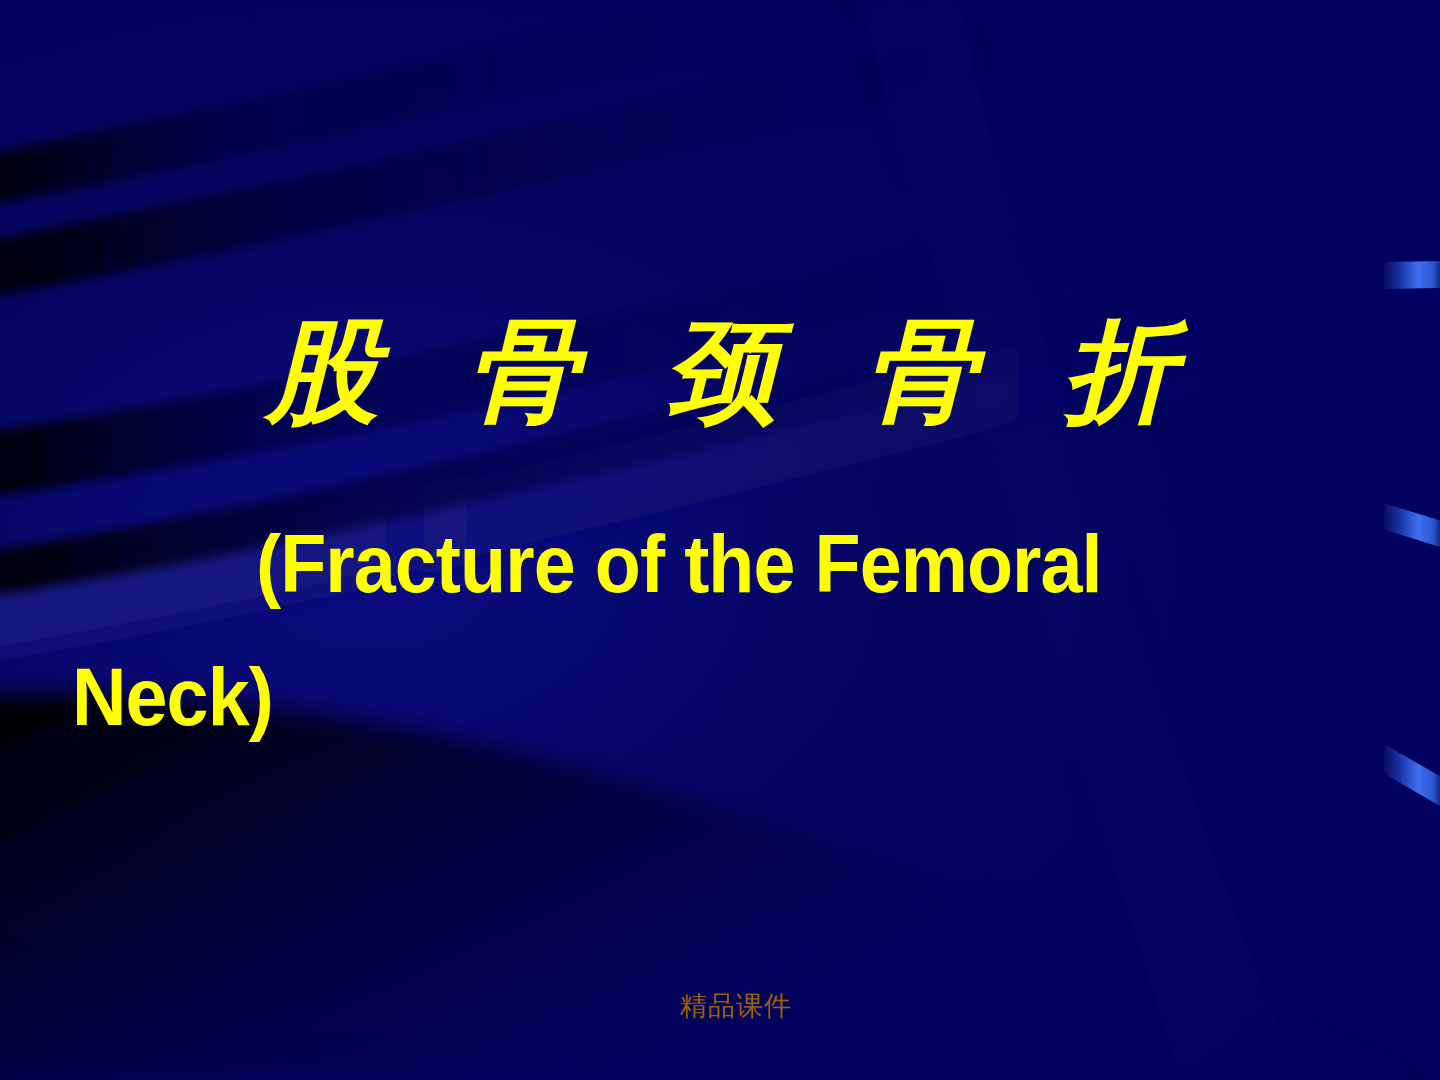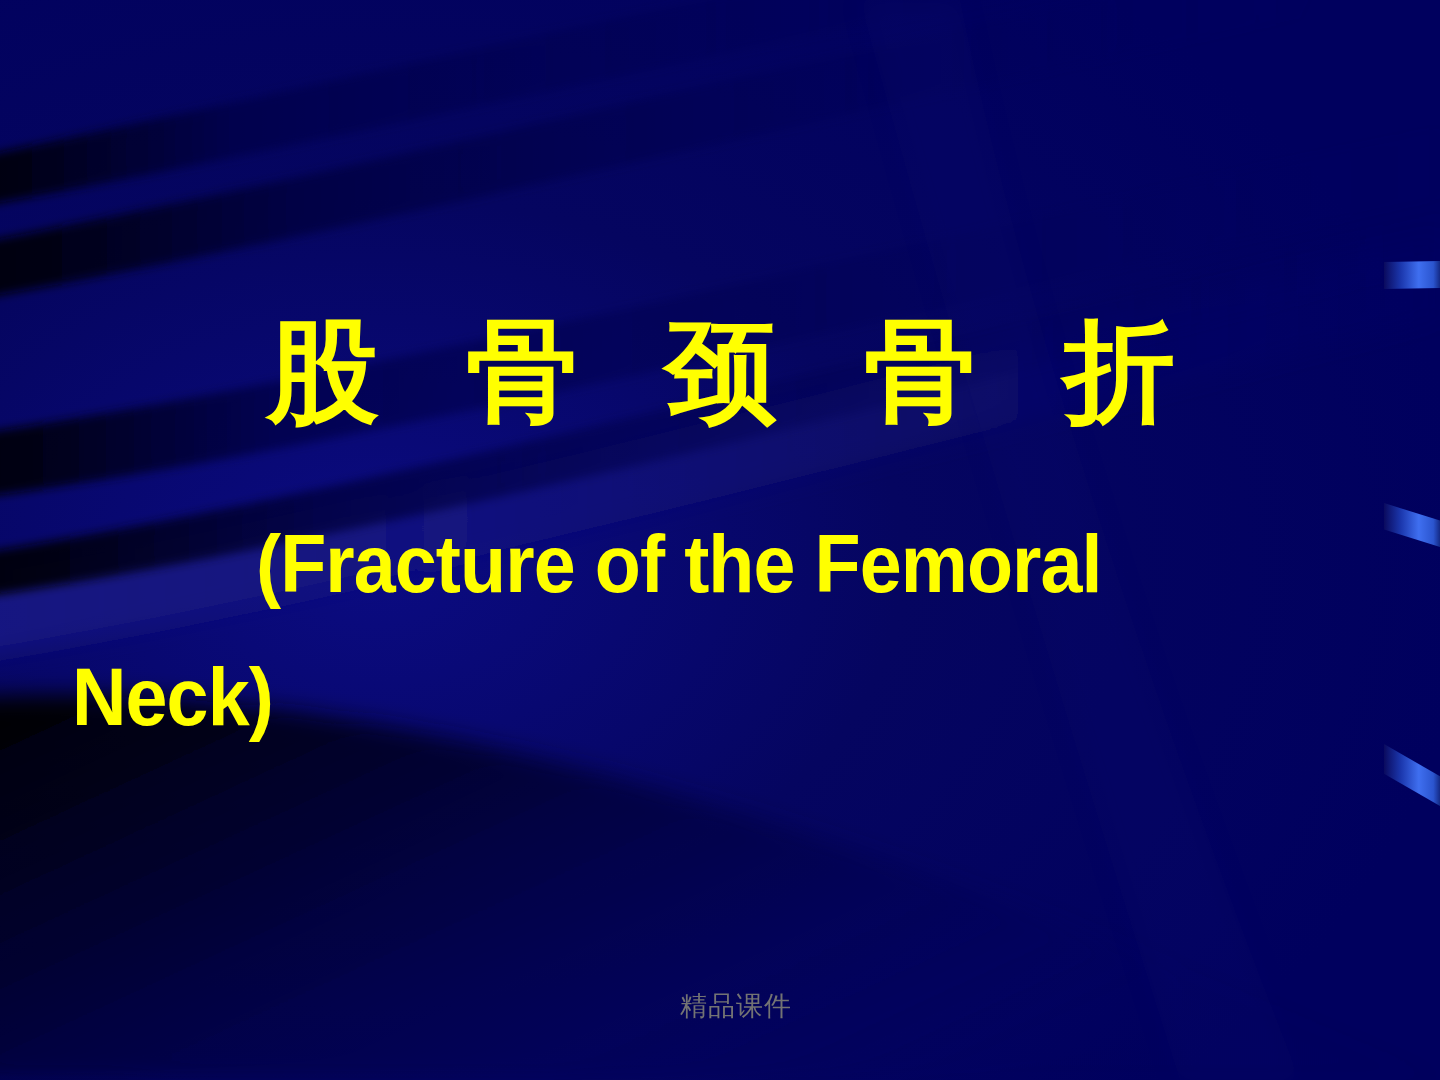--- a/index.html
+++ b/index.html
@@ -65,20 +65,21 @@
     top: 315px;
     text-align: center;
     color: #ffff00;
     font-family: "DejaVu Sans", "Liberation Sans", sans-serif;
     font-weight: bold;
     font-size: 112px;
     line-height: 1.0;
     letter-spacing: 24px;
     padding-left: 26px;
     white-space: nowrap;
+    font-style: italic;
   }
   #title-en {
     position: absolute;
     left: 72px;
     top: 498px;
     width: 1120px;
     color: #ffff00;
     font-family: "Liberation Sans Narrow", "Liberation Sans", "DejaVu Sans Condensed", sans-serif;
     font-weight: bold;
     font-size: 82px;
@@ -87,21 +88,21 @@
     transform: scaleX(0.92);
     transform-origin: left top;
     text-indent: 200px;
   }
   #footer-note {
     position: absolute;
     left: 0;
     right: 0;
     top: 988px;
     text-align: center;
-    color: #737373;
+    color: #a16207;
     font-family: Liberation Mono, monospace;
     font-size: 27px;
     letter-spacing: 1px;
     margin-left: 32px;
   }
 </style>
 </head>
 <body>
 
 <div id="slide">

